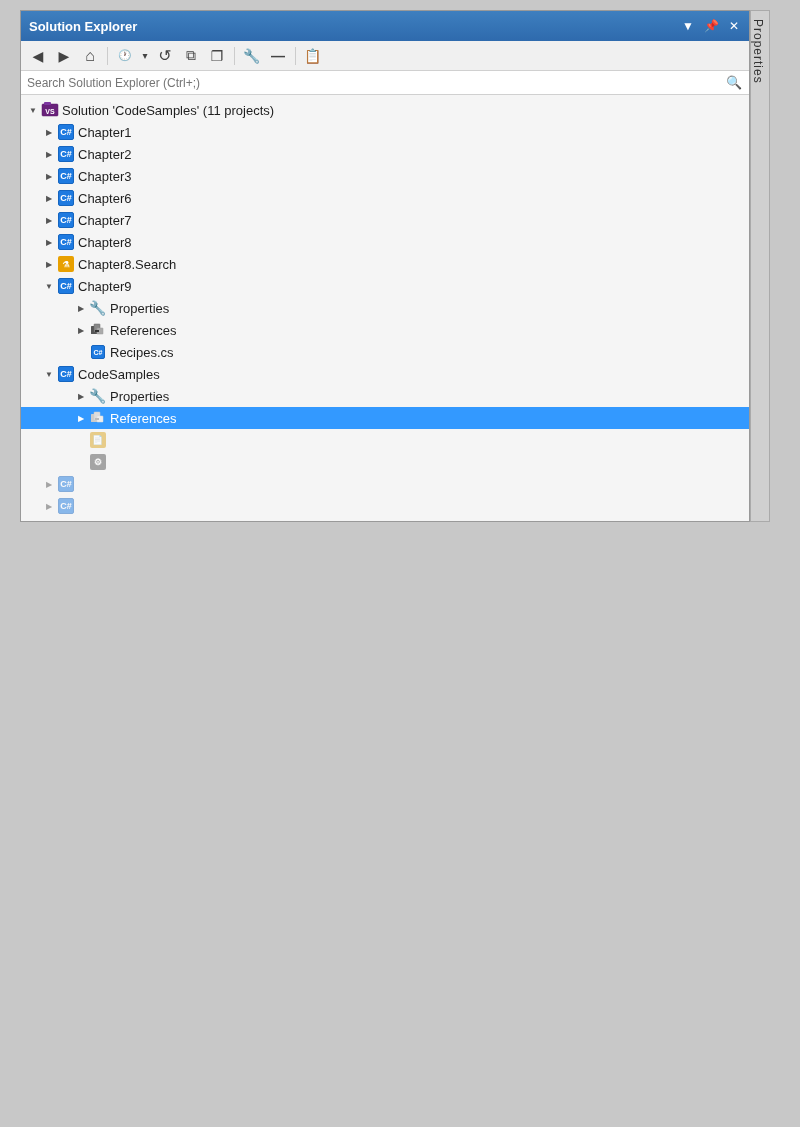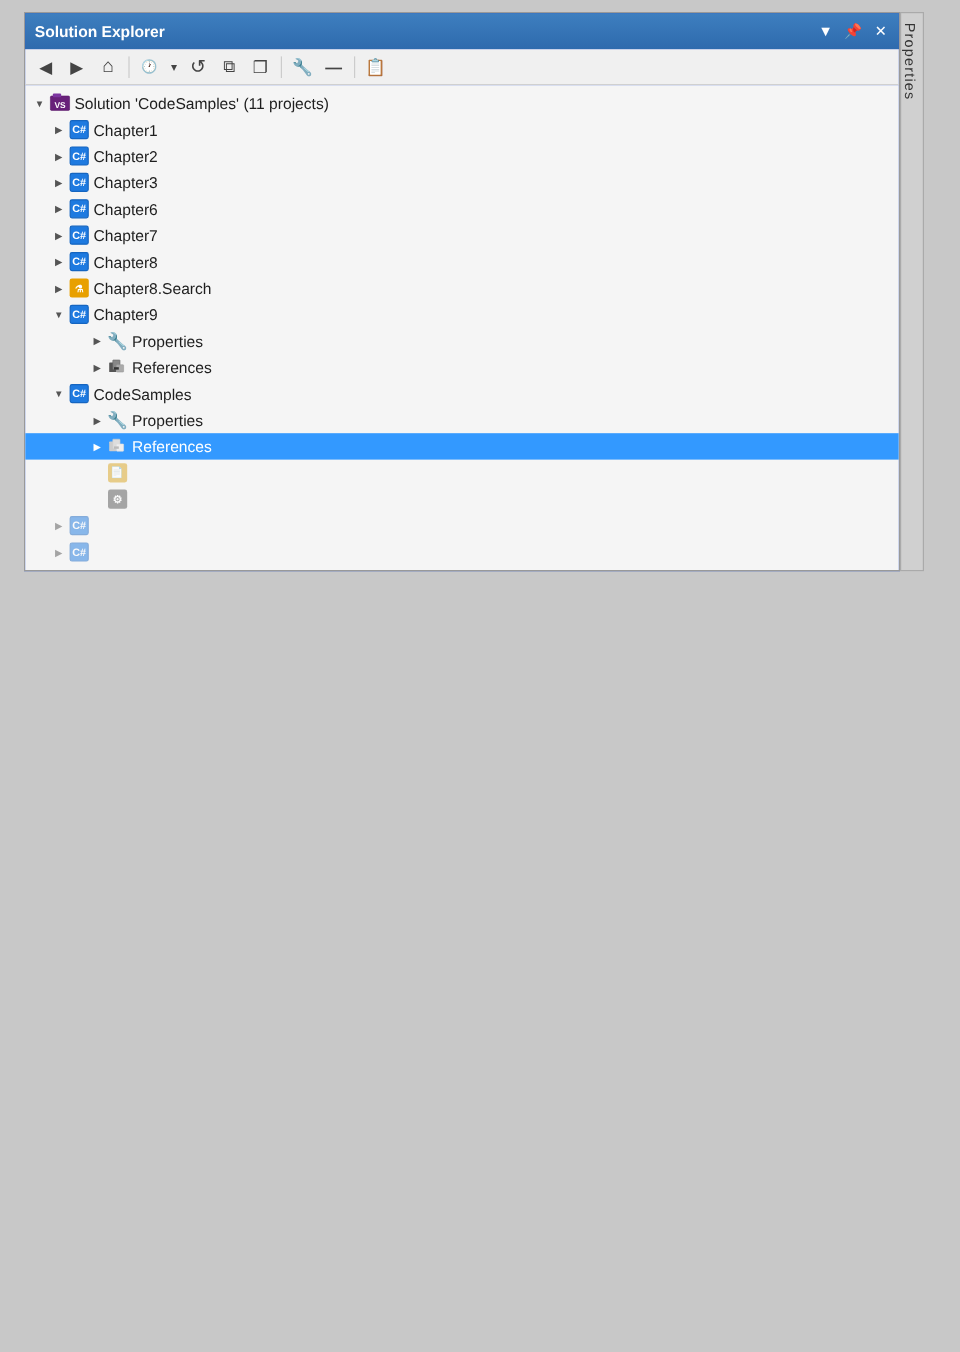--- a/index.html
+++ b/index.html
@@ -247,20 +247,24 @@
       <div class="toolbar-btn" style="font-size:16px;">↺</div>
       <div class="toolbar-btn" style="font-size:14px;">⧉</div>
       <div class="toolbar-btn" style="font-size:14px;">❐</div>
       <div class="toolbar-separator"></div>
       <div class="toolbar-btn" style="font-size:14px;">🔧</div>
       <div class="toolbar-btn" style="font-size:14px; font-weight:bold;">—</div>
       <div class="toolbar-separator"></div>
       <div class="toolbar-btn" style="font-size:14px;">📋</div>
     </div>
 
+    <div class="search-bar">
+      <input class="search-input" type="text" placeholder="Search Solution Explorer (Ctrl+;)" style="">
+      <span class="search-icon">🔍</span>
+    </div>
 
     <div class="tree-area">
 
       <div class="tree-item indent-0">
         <div class="expand-arrow">▼</div>
         <div class="item-icon">
           <svg width="18" height="18" viewBox="0 0 18 18">
             <rect x="1" y="3" width="16" height="12" rx="1" fill="#68217a" stroke="#5a1a6a" stroke-width="0.5"></rect>
             <rect x="3" y="1" width="7" height="3" rx="1" fill="#7c35a0"></rect>
             <text x="9" y="13" text-anchor="middle" font-size="7" fill="white" font-weight="bold">VS</text>
@@ -347,20 +351,27 @@
           <svg width="16" height="16" viewBox="0 0 16 16">
             <rect x="1" y="4" width="6" height="8" fill="#555" rx="0.5"></rect>
             <rect x="4" y="2" width="6" height="8" fill="#888" rx="0.5" stroke="#666" stroke-width="0.5"></rect>
             <rect x="7" y="6" width="6" height="6" fill="#aaa" rx="0.5" stroke="#999" stroke-width="0.5"></rect>
             <rect x="5" y="8" width="4" height="2" fill="#333"></rect>
           </svg>
         </div>
         <span class="item-label">References</span>
       </div>
 
+      <div class="tree-item" style="padding-left: 52px;">
+        <div class="expand-spacer"></div>
+        <div class="item-icon">
+          <div style="background:#1e7ae0; color:white; font-size:7px; font-weight:bold; width:14px; height:14px; display:flex; align-items:center; justify-content:center; border-radius:2px; border:1px solid #1565c0;">C#</div>
+        </div>
+        <span class="item-label">Recipes.cs</span>
+      </div>
 
       <div class="tree-item indent-1">
         <div class="expand-arrow expanded">▼</div>
         <div class="item-icon">
             <div class="cs-icon">C#</div>
           </div>
         <span class="item-label bold">CodeSamples</span>
       </div>
 
       <div class="tree-item" style="padding-left: 52px;">

